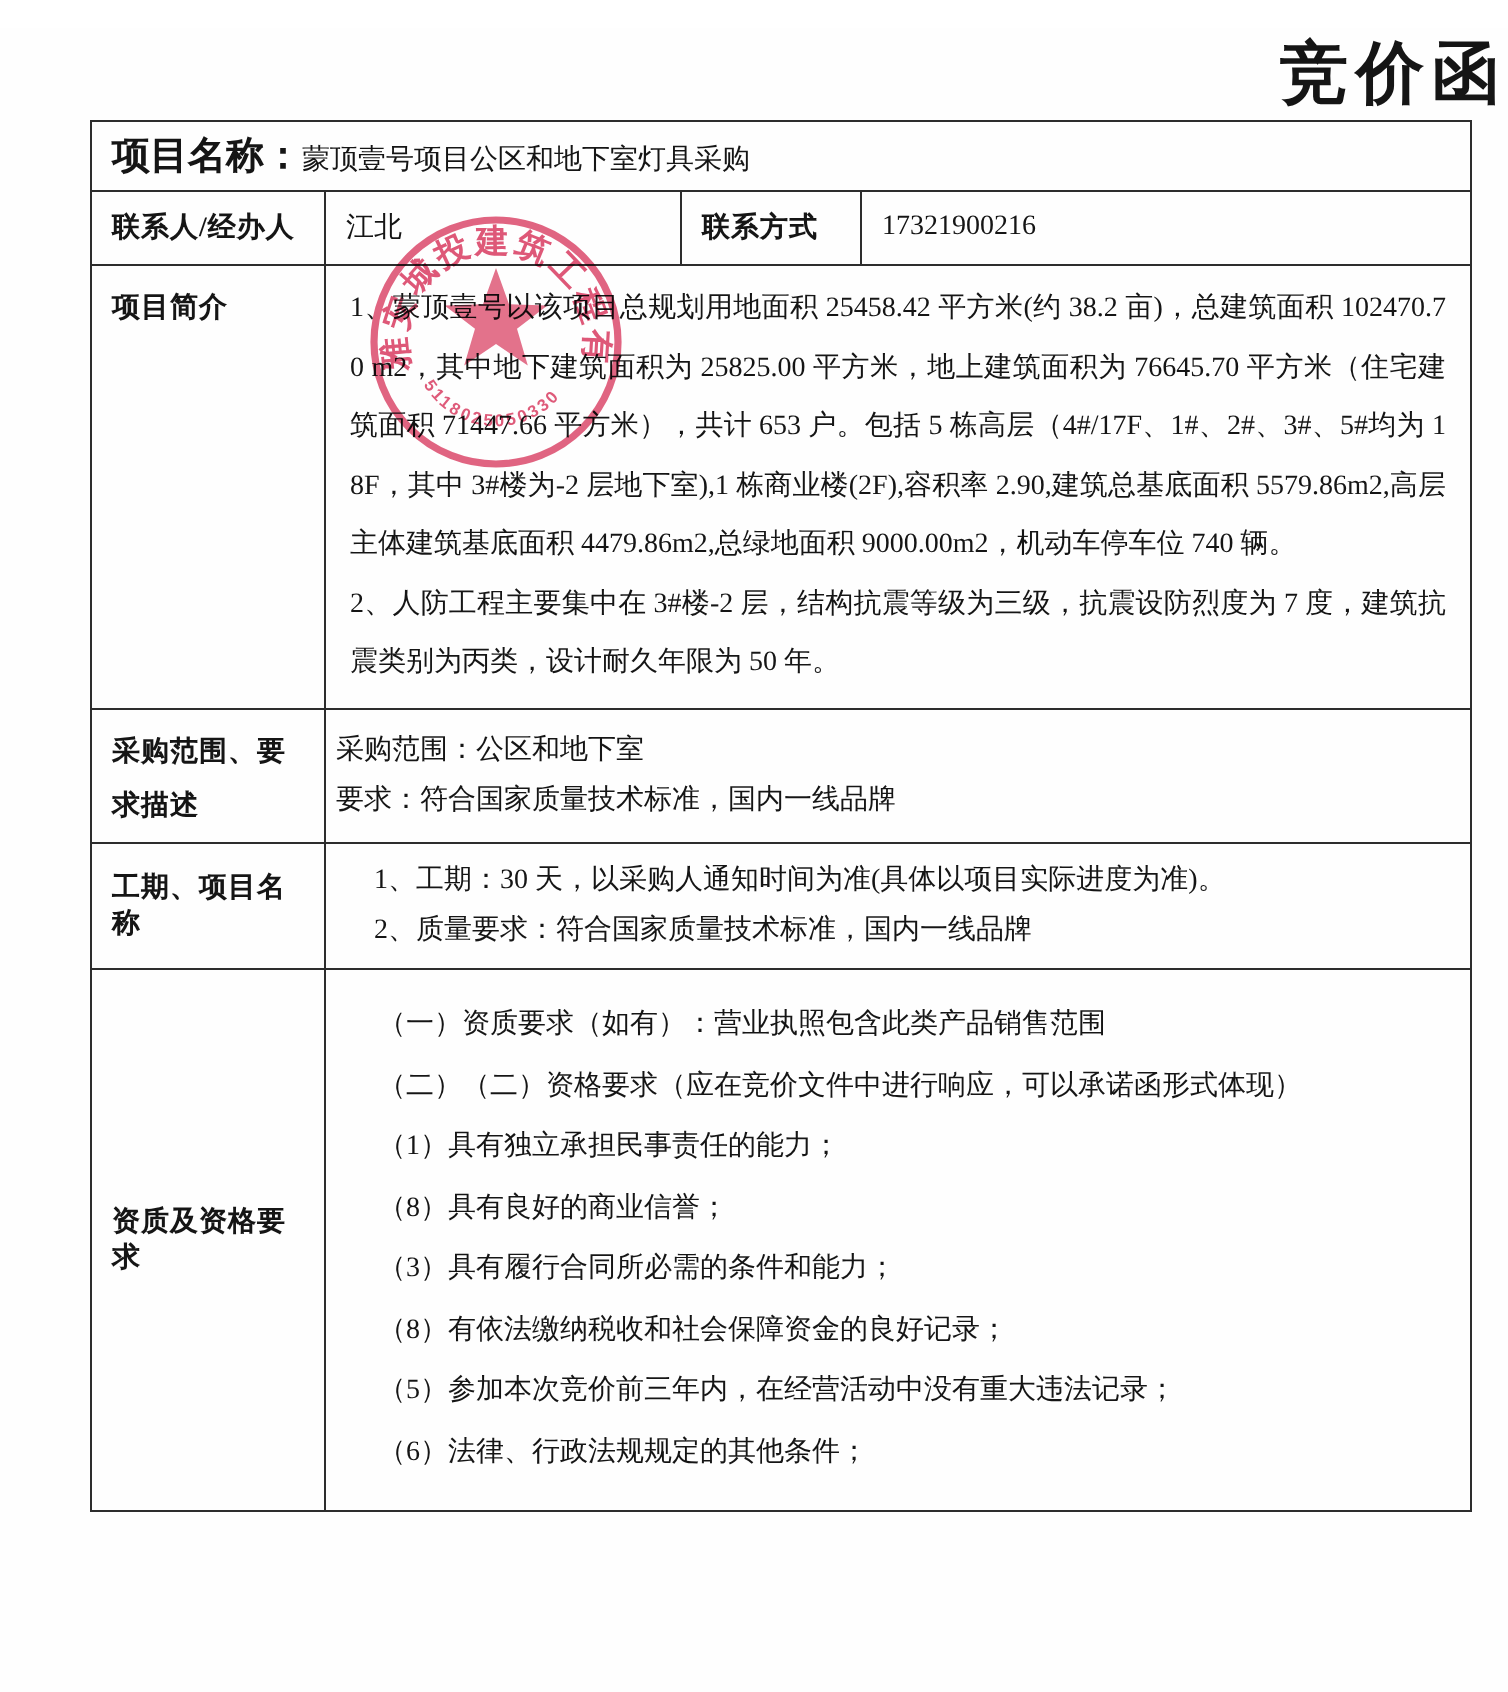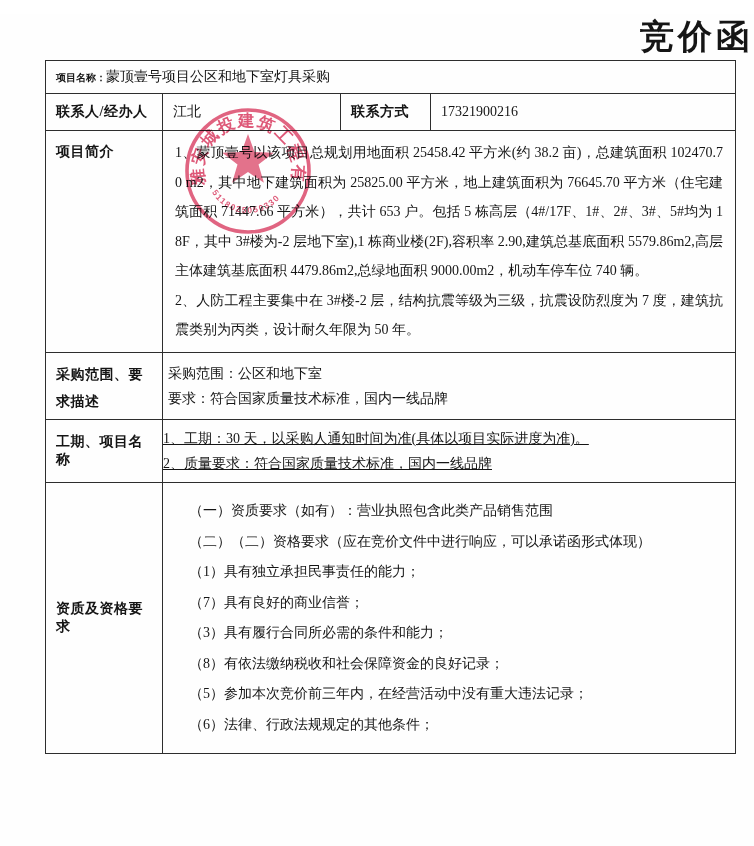--- a/index.html
+++ b/index.html
@@ -42,36 +42,36 @@
     background: transparent;
   }
   table.doc td {
     border: 1.6px solid #2d2d2d;
     font-size: 14px;
     padding: 4px 10px;
     vertical-align: middle;
     word-break: break-all;
   }
   td.lbl { font-weight: bold; font-size: 14.5px; letter-spacing: 0.5px; }
-  .inline-lbl { font-weight: bold; font-size: 10px; }
+  .inline-lbl { font-weight: bold; font-size: 19px; }
 
   tr.r-name  td { height: 33px; }
   tr.r-buyer td { height: 33px; }
   tr.r-contact td { height: 37px; }
 
   tr.r-overview td.content { padding: 7px 12px; }
   .overview-par { line-height: 29.5px; text-align: justify; }
   tr.r-overview td.lbl { vertical-align: top; padding-top: 12px; }
 
   tr.r-scope td.content { padding: 6px 5px; line-height: 25px; }
   tr.r-scope td.lbl { vertical-align: top; padding-top: 8px; line-height: 27px; }
   tr.r-scope td { height: 59px; }
 
   tr.r-schedule td { height: 62px; }
-  tr.r-schedule td.content { line-height: 25px; padding: 6px 0; text-decoration: underline; }
+  tr.r-schedule td.content { line-height: 25px; padding: 6px 24px; }
 
   tr.r-qual td { height: 240px; }
   tr.r-qual td.content { padding: 8px 12px 8px 26px; vertical-align: middle; }
   .qual-item { line-height: 20px; margin: 10.5px 0; text-align: justify; }
 
   
   .seal {
     position: absolute;
     left: 156px; top: 65px;
     width: 184px; height: 184px;
@@ -130,21 +130,21 @@
           <div>1、工期：30 天，以采购人通知时间为准(具体以项目实际进度为准)。</div>
           <div>2、质量要求：符合国家质量技术标准，国内一线品牌</div>
         </td>
       </tr>
       <tr class="r-qual">
         <td class="lbl">资质及资格要求</td>
         <td class="content" colspan="3">
           <div class="qual-item">（一）资质要求（如有）：营业执照包含此类产品销售范围</div>
           <div class="qual-item">（二）（二）资格要求（应在竞价文件中进行响应，可以承诺函形式体现）</div>
           <div class="qual-item">（1）具有独立承担民事责任的能力；</div>
-          <div class="qual-item">（7）具有良好的商业信誉；</div>
+          <div class="qual-item">（8）具有良好的商业信誉；</div>
           <div class="qual-item">（3）具有履行合同所必需的条件和能力；</div>
           <div class="qual-item">（8）有依法缴纳税收和社会保障资金的良好记录；</div>
           <div class="qual-item">（5）参加本次竞价前三年内，在经营活动中没有重大违法记录；</div>
           <div class="qual-item">（6）法律、行政法规规定的其他条件；</div>
         </td>
       </tr>
 
     </tbody>
   </table>
 

